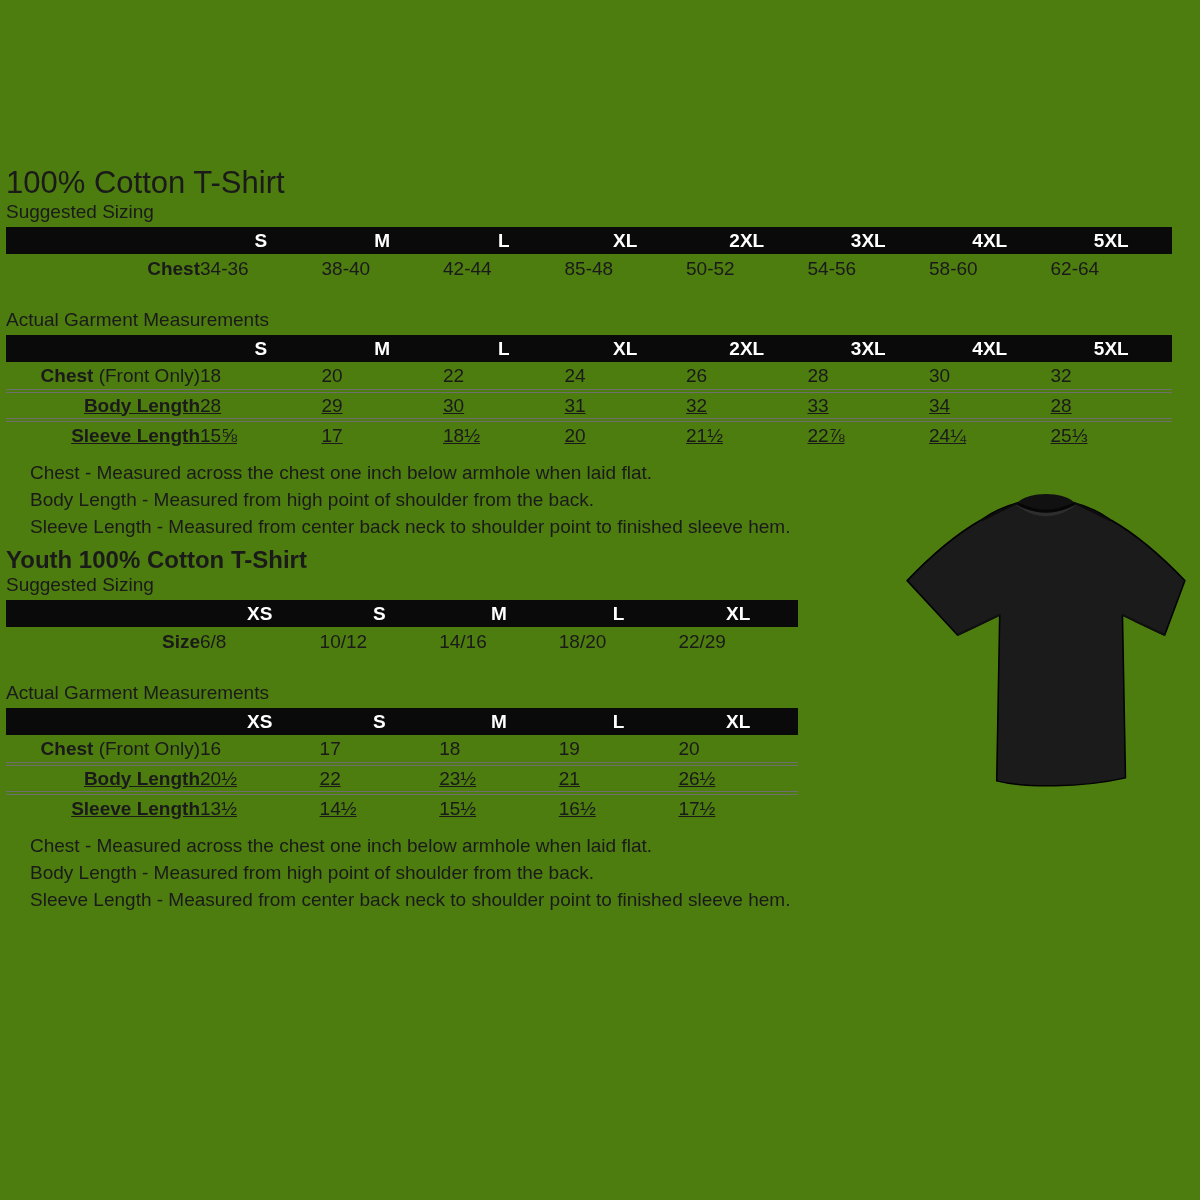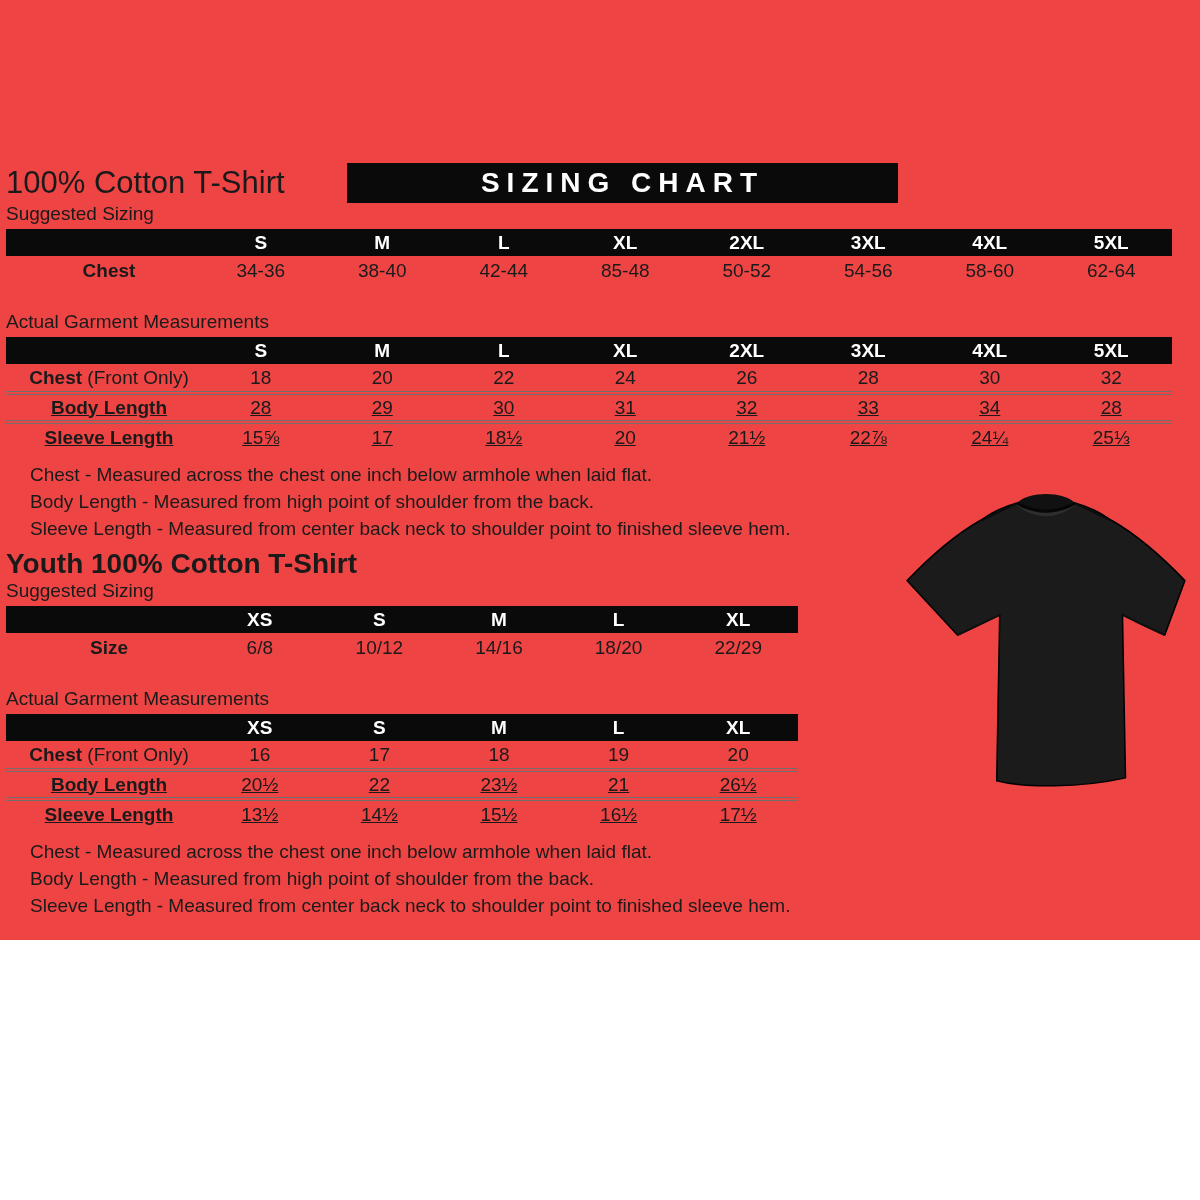--- a/index.html
+++ b/index.html
@@ -1,19 +1,19 @@
 <!DOCTYPE html>
 <html><head>
 <meta charset="utf-8">
 <style>
   * { margin:0; padding:0; box-sizing:border-box; }
   html,body { background:#fff; }
   .page {
-    position:relative; width:1200px; height:940px; overflow:hidden;
-    background:#ef4444; color:#1a1a1a;
+    position:relative; width:1200px; height:1200px; overflow:hidden;
+    background:#4d7c0f; color:#1a1a1a;
     font-family:"Liberation Sans", sans-serif;
   }
   .content { padding:163px 0 0 6px; }
 
   .top-row { display:flex; align-items:flex-start; }
   .main-title { width:341px; font-size:31px; font-weight:400; letter-spacing:0; padding-top:2px; }
   .banner {
     width:551px; height:40px; background:#0a0a0a; color:#fff;
     font-size:28px; font-weight:bold; letter-spacing:7px;
     text-align:center; line-height:40px;
@@ -21,42 +21,41 @@
 
   .section-label { font-size:19px; margin-top:0; margin-bottom:4px; }
 
   table.sizing { border-collapse:collapse; table-layout:fixed; }
   table.adult { width:1166px; }
   table.youth { width:792px; }
   table.sizing th {
     background:#0a0a0a; color:#ffffff; font-weight:bold; font-size:19px;
     height:27px; text-align:center; padding:0;
   }
-  table.sizing td { font-size:19px; height:29px; text-align:center; padding:0; }
-  table.sizing .lbl { text-align:center; padding-left:12px; width:194px; }
+  table.sizing td { font-size:19px; height:29px; padding:0; }
+  table.sizing .lbl { text-align:right; padding-left:12px; width:194px; }
   table.sizing tbody tr + tr td { border-top:4px double #6f6f6f;text-decoration:underline; }
   .gap-after { margin-bottom:26px; }
 
   .notes { margin-top:10px;margin-left:24px; }
   .note { font-size:19px; line-height:27px; }
 
-  .youth-title { font-size:28px; font-weight:bold; margin-top:6px; }
+  .youth-title { font-size:24px; font-weight:bold; margin-top:6px; }
 
   .tshirt-wrap { position:absolute; left:895px; top:478px; width:302px; height:322px; }
   .tshirt-wrap svg { width:100%; height:100%; display:block; }
 </style>
 </head>
 <body>
 
 <div class="page">
   <div class="content">
 
     <div class="top-row">
       <div class="main-title">100% Cotton T-Shirt</div>
-      <div class="banner">SIZING CHART</div>
     </div>
 
     <div class="section-label">Suggested Sizing</div>
     <table class="sizing adult gap-after">
       <thead>
           <tr>
             <th class="lbl"></th>
             <th>S</th>
             <th>M</th>
             <th>L</th>

